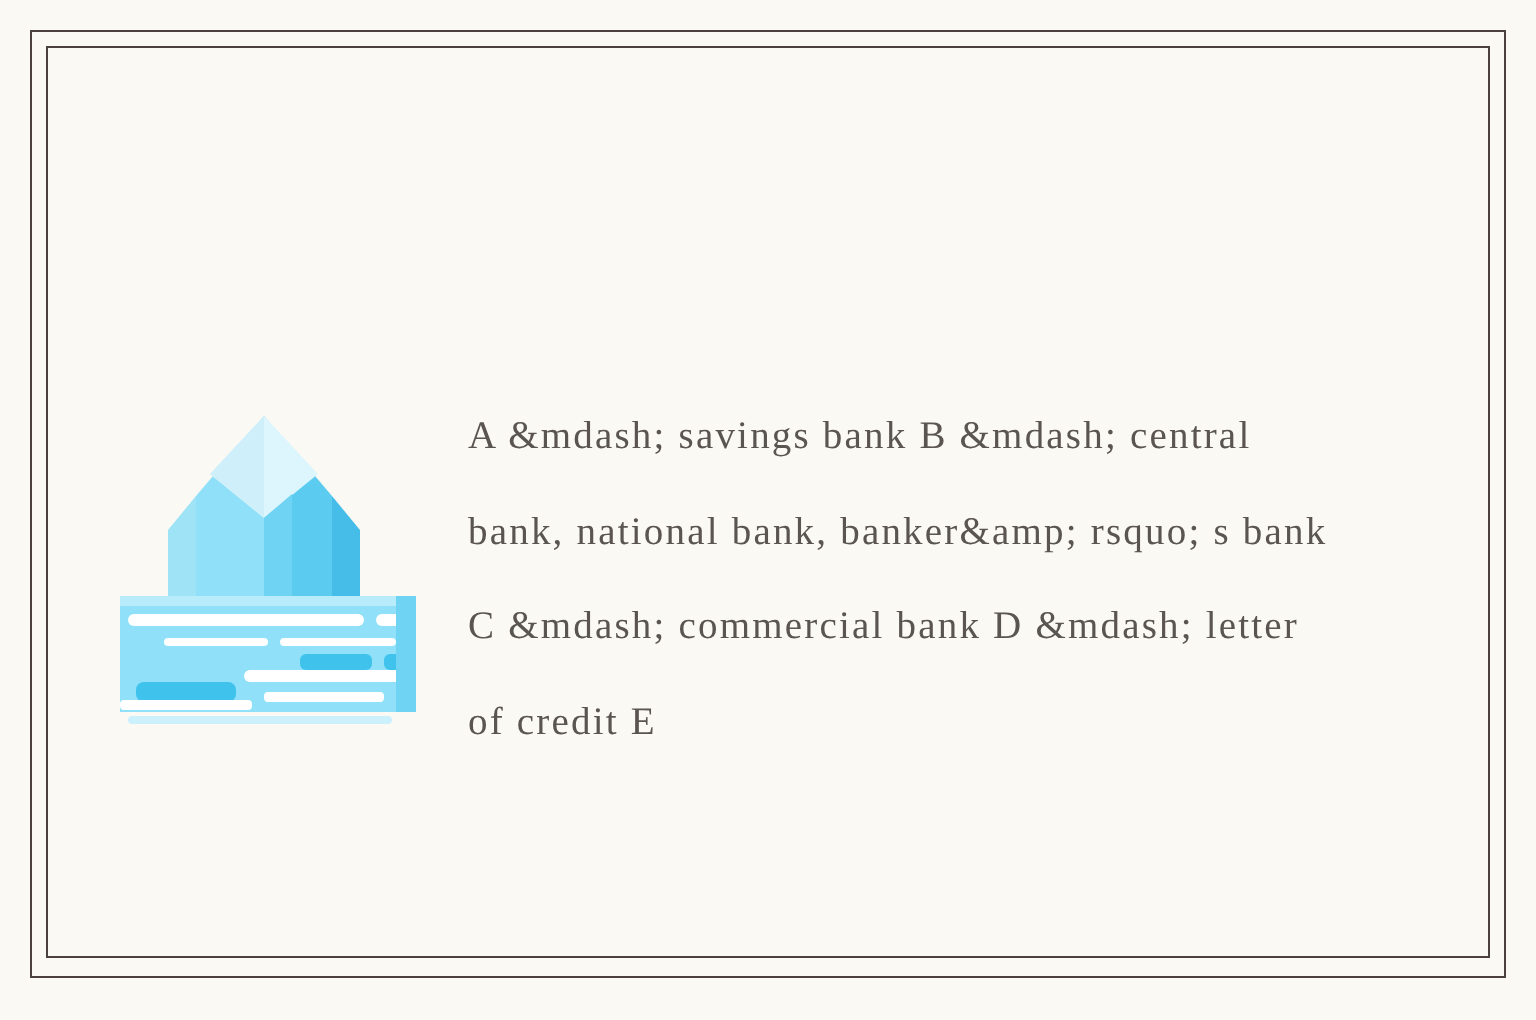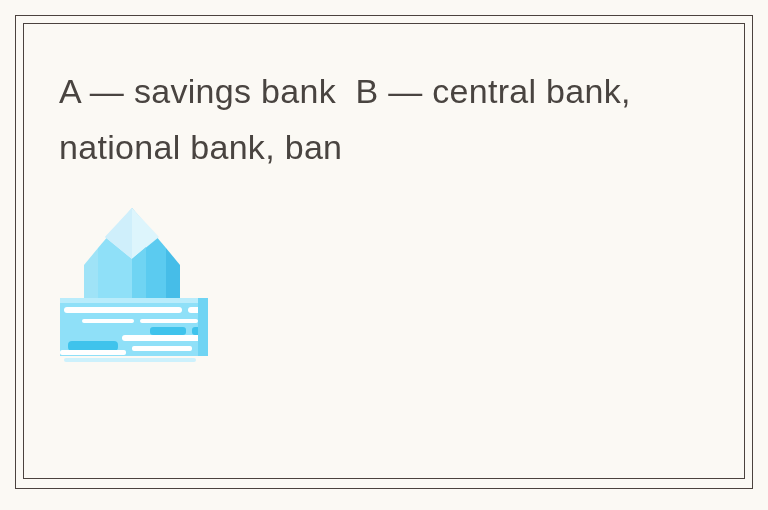--- a/index.html
+++ b/index.html
@@ -107,21 +107,20 @@
 </head>
 <body>
 
 <div id="page">
 
   <div id="outer-frame"></div>
   <div id="inner-frame"></div>
 
   <div id="content">
 
-    <h1 id="heading">A — savings bank  B — central bank, national bank, ban</h1>
 
     <div id="lower">
 
       <div id="illustration">
         <svg viewBox="0 0 155 165" xmlns="http://www.w3.org/2000/svg" aria-hidden="true">
 
           <polygon points="74,5 40,45 40,95 74,95" fill="#8fe0f8"></polygon>
 
           <polygon points="74,5 108,45 108,95 74,95" fill="#5bcbf0"></polygon>
 
@@ -146,16 +145,17 @@
           <rect x="134" y="124" width="16" height="8" rx="3" fill="#3fc3ec"></rect>
           <rect x="64" y="132" width="86" height="6" rx="3" fill="#ffffff"></rect>
           <rect x="10" y="138" width="50" height="10" rx="4" fill="#3fc3ec"></rect>
           <rect x="2" y="147" width="66" height="5" rx="2" fill="#ffffff"></rect>
           <rect x="74" y="143" width="60" height="5" rx="2" fill="#ffffff"></rect>
           <rect x="6" y="155" width="132" height="4" rx="2" fill="#cdf1fc"></rect>
           <rect x="140" y="95" width="10" height="58" fill="#6fd4f3"></rect>
         </svg>
       </div>
 
+      <p id="body-text">A &amp;mdash; savings bank B &amp;mdash; central bank, national bank, banker&amp;amp; rsquo; s bank C &amp;mdash; commercial bank D &amp;mdash; letter of credit E</p>
 
     </div>
   </div>
 </div>
 
 </body></html>

